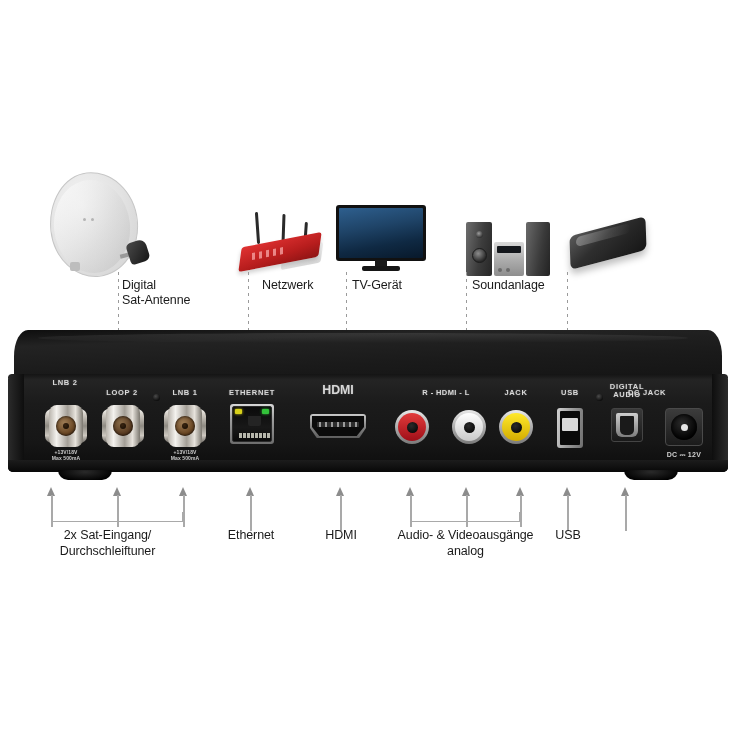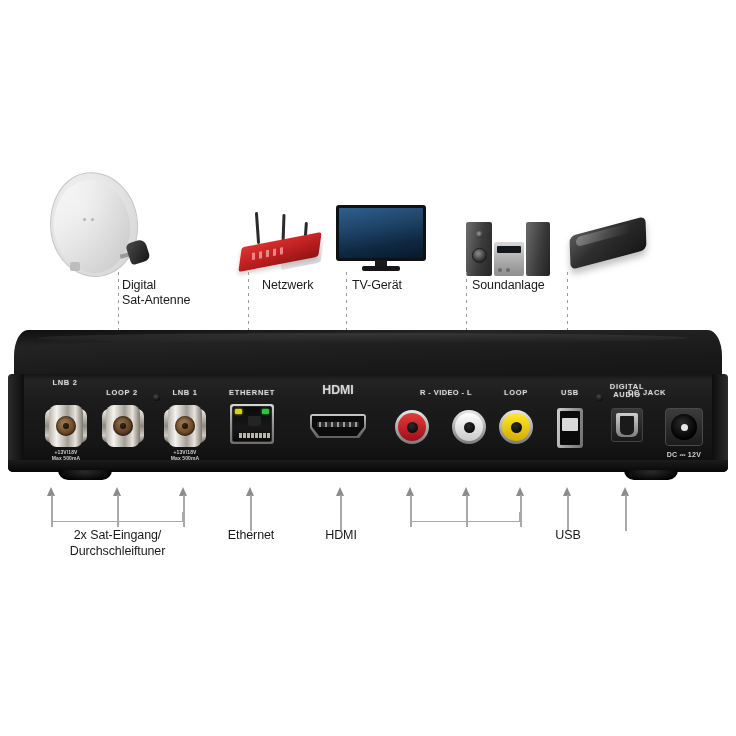--- a/index.html
+++ b/index.html
@@ -504,33 +504,33 @@
             <i style="left:8px"></i>
             <i style="left:14px"></i>
             <i style="left:20px"></i>
           <i style="left:26px"></i>
             <i style="left:32px"></i>
             <i style="left:38px"></i>
         </div>
       </div>
     </div>
 
-    <div class="plabel" style="left:378px; top:59px; width:120px; letter-spacing:0.4px;">R -  VIDEO  - L</div>
+    <div class="plabel" style="left:378px; top:59px; width:120px; letter-spacing:0.4px;">R -  HDMI  - L</div>
     <div class="rca" style="left:387px; top:80px;">
       <div class="col" style="background:linear-gradient(180deg,#e23b3b,#9f0f18);">
           <div class="hole"></div>
         </div>
     </div>
     <div class="rca" style="left:444px; top:80px;">
       <div class="col" style="background:linear-gradient(180deg,#ffffff,#c9c9c9);">
           <div class="hole"></div>
         </div>
     </div>
 
-    <div class="plabel" style="left:477px; top:59px; width:62px;">LOOP</div>
+    <div class="plabel" style="left:477px; top:59px; width:62px;">JACK</div>
     <div class="rca" style="left:491px; top:80px;">
       <div class="col" style="background:linear-gradient(180deg,#ffe92b,#d3ac00);">
           <div class="hole"></div>
         </div>
     </div>
 
     <div class="plabel" style="left:538px; top:59px; width:48px;">USB</div>
     <div class="usb" style="left:549px; top:78px;">
       <div class="usb-in">
           <div class="blade"></div>
@@ -563,21 +563,21 @@
       <div class="head"></div>
       <div class="shaft" style="height:32px;"></div>
     </div>
   <div class="arrow" style="left:179px; top:487px; height:40px;">
       <div class="head"></div>
       <div class="shaft" style="height:32px;"></div>
     </div>
   <div class="bracket-h" style="left:51px; top:521px; width:132px;"></div>
   <div class="bracket-v" style="left:51px; top:512px; height:10px;"></div>
   <div class="bracket-v" style="left:182px; top:512px; height:10px;"></div>
-  <div class="caption" style="left:40px; top:527px; width:155px;">2x Sat-Eingang/
+  <div class="caption" style="left:30px; top:527px; width:155px;">2x Sat-Eingang/
 Durchschleiftuner</div>
 
   <div class="arrow" style="left:246px; top:487px; height:44px;">
       <div class="head"></div>
       <div class="shaft" style="height:36px;"></div>
     </div>
   <div class="caption" style="left:205px; top:527px; width:92px;">Ethernet</div>
 
   <div class="arrow" style="left:336px; top:487px; height:44px;">
       <div class="head"></div>
@@ -593,20 +593,22 @@
       <div class="head"></div>
       <div class="shaft" style="height:32px;"></div>
     </div>
   <div class="arrow" style="left:516px; top:487px; height:40px;">
       <div class="head"></div>
       <div class="shaft" style="height:32px;"></div>
     </div>
   <div class="bracket-h" style="left:410px; top:521px; width:110px;"></div>
   <div class="bracket-v" style="left:410px; top:512px; height:10px;"></div>
   <div class="bracket-v" style="left:519px; top:512px; height:10px;"></div>
+  <div class="caption" style="left:388px; top:527px; width:155px;">Audio- &amp; Videoausgänge
+analog</div>
 
   <div class="arrow" style="left:563px; top:487px; height:44px;">
       <div class="head"></div>
       <div class="shaft" style="height:36px;"></div>
     </div>
   <div class="caption" style="left:537px; top:527px; width:62px;">USB</div>
 
   <div class="arrow" style="left:621px; top:487px; height:44px;">
       <div class="head"></div>
       <div class="shaft" style="height:36px;"></div>

